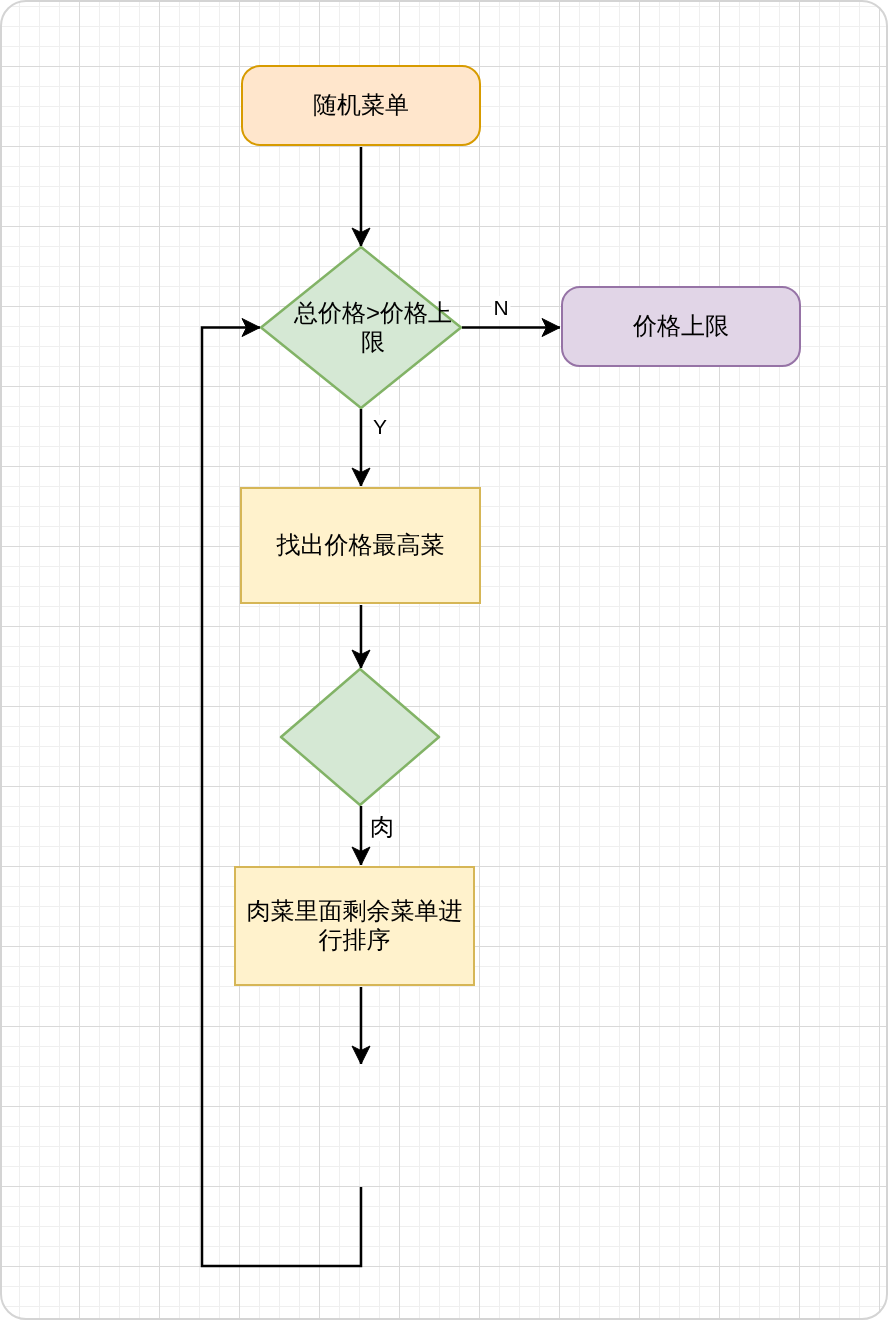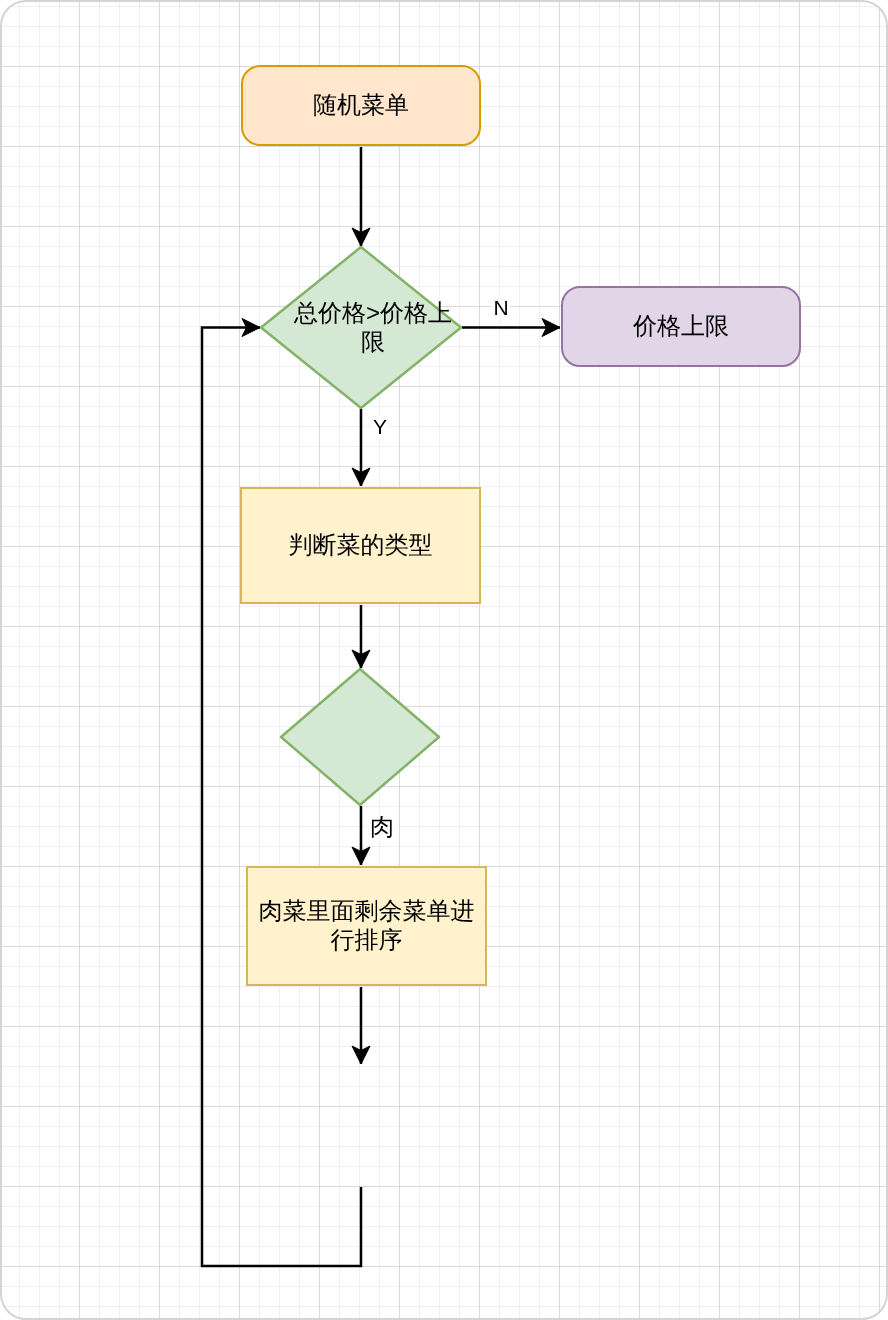--- a/index.html
+++ b/index.html
@@ -21,21 +21,21 @@
   svg.layer { position:absolute; left:0; top:0; width:884px; height:1316px; }
   .node {
     position:absolute; box-sizing:border-box;
     display:flex; align-items:center; justify-content:center;
     text-align:center; font-size:24px; line-height:1.2; color:#000;
   }
   .rounded { border-radius:19px; }
   .start  { left:239px; top:63px;  width:240px; height:81px;  background:#FFE6CC; border:2.5px solid #D79B00; }
   .output { left:559px; top:284px; width:240px; height:81px;  background:#E1D5E7; border:2.5px solid #9673A6; }
   .proc1  { left:238px; top:485px; width:241px; height:117px; background:#FFF2CC; border:2.5px solid #D6B656; }
-  .proc2  { left:244px; top:864px; width:241px; height:120px; background:#FFF2CC; border:2.5px solid #D6B656; }
+  .proc2  { left:232px; top:864px; width:241px; height:120px; background:#FFF2CC; border:2.5px solid #D6B656; }
   .proc3  { left:239px; top:1063px; width:240px; height:121px; background:#FFF2CC; border:2.5px solid #D6B656; }
   .dlabel { position:absolute; display:flex; align-items:center; justify-content:center; text-align:center; font-size:24px; line-height:1.2; color:#000; }
   .dlabel1 { left:259px; top:245px; width:200px; height:161px;padding-left:12px; }
   .dlabel2 { left:279px; top:667px; width:158px; height:136px; }
   .dlabel1 span { display:inline-block; max-width:168px; }
   .dlabel2 span { display:inline-block; max-width:132px; }
   .elabel {
     position:absolute; transform:translate(-50%,-50%);
     font-size:24px; color:#000; background:#fff; padding:0 2px; line-height:1.15;
   }
@@ -71,21 +71,21 @@
 
   <div class="dlabel dlabel1">
     <span>总价格&gt;价格上限</span>
   </div>
 
   <div class="node rounded output">
     <span>价格上限</span>
   </div>
 
   <div class="node proc1">
-    <span>判断菜的类型</span>
+    <span>找出价格最高菜</span>
   </div>
 
 
   <div class="node proc2">
     <span style="max-width:228px;">肉菜里面剩余菜单进行排序</span>
   </div>
 
 
   <div class="elabel latin" style="left:499px; top:306px;">N</div>
   <div class="elabel latin" style="left:378px; top:425px;">Y</div>

